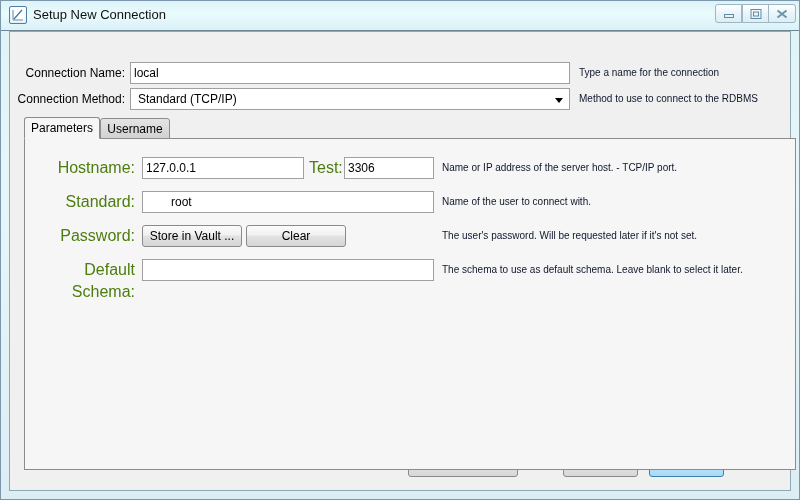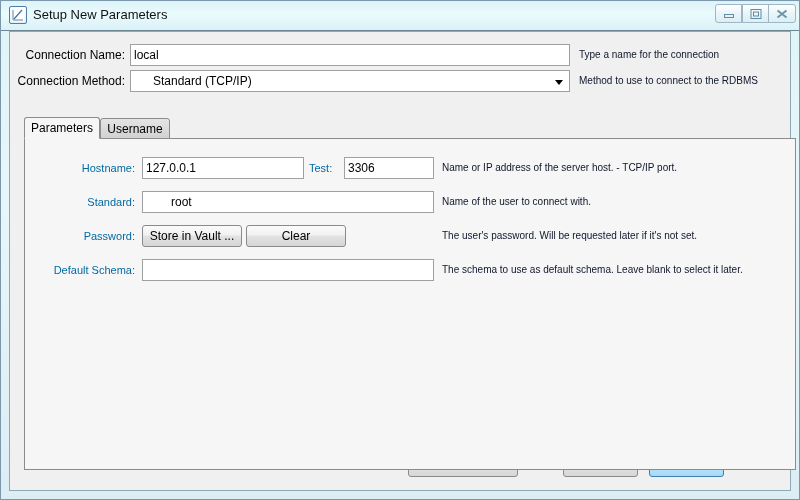--- a/index.html
+++ b/index.html
@@ -44,38 +44,38 @@
   #btn-max{right:30px;}
   #btn-close{right:3px;border-radius:0 3px 3px 0;width:28px;}
   .winbtn svg{position:absolute;left:50%;top:50%;transform:translate(-50%,-50%);}
   
   #content{
     position:absolute;left:8px;top:30px;right:8px;bottom:8px;
     background:#f0f0f0;
     border:1px solid #8fa8b5;
   }
   
-  .toprow{position:absolute;left:0;right:0;height:40px;}
+  .toprow{position:absolute;left:0;right:0;height:40px;margin-top:18px;}
   .toplabel{
     position:absolute;left:0;width:115px;text-align:right;
     line-height:22px;font-size:12px;color:#000;
   }
   .textbox{
     position:absolute;box-sizing:border-box;height:22px;
     border:1px solid #a0a0a0;background:#fff;
     font-family:"Liberation Sans", sans-serif;font-size:12px;color:#000;
     padding:0 3px;line-height:20px;
   }
   .hint{
     position:absolute;line-height:22px;font-size:10px;color:#0f172a;white-space:nowrap;
   }
   .combo{
     position:absolute;box-sizing:border-box;height:22px;
     border:1px solid #a0a0a0;background:#fff;
-    font-size:12px;line-height:20px;padding:0 22px 0 22px;color:#000;
+    font-size:12px;line-height:20px;padding:0 22px 0 7px;color:#000;
     overflow:hidden;white-space:nowrap;
   }
   .combo .arrow{
     position:absolute;right:6px;top:9px;width:0;height:0;
     border-left:4px solid transparent;border-right:4px solid transparent;
     border-top:5px solid #000;
   }
   
   #tabstrip{position:absolute;left:14px;top:85px;height:22px;}
   .tab{
@@ -97,21 +97,21 @@
     position:absolute;left:14px;top:106px;width:772px;height:332px;
     box-sizing:border-box;
     background:#f6f6f6;
     border:1px solid #8c8c8c;
     z-index:2;
   }
   
   .prow{position:absolute;left:0;right:0;height:22px;}
   .plabel{
     position:absolute;left:0;width:110px;text-align:right;
-    line-height:22px;font-size:11px;color:#0369a1;
+    line-height:22px;font-size:16px;color:#4d7c0f;
   }
   .btn{
     position:absolute;box-sizing:border-box;height:22px;
     border:1px solid #8a8a8a;border-radius:3px;
     background:linear-gradient(180deg,#fbfbfb 0%,#f1f1f1 45%,#e2e2e2 50%,#d6d6d6 100%);
     font-family:"Liberation Sans", sans-serif;font-size:12px;color:#000;
     text-align:center;line-height:20px;cursor:default;
   }
   
   .bbtn{
@@ -135,21 +135,21 @@
 
     <div id="title-icon">
       <svg width="14" height="14" viewBox="0 0 14 14">
         <rect x="0.5" y="0.5" width="13" height="13" fill="#ffffff" stroke="none"></rect>
         <path d="M2 12 L2 2" stroke="#5b86a8" stroke-width="1" fill="none"></path>
         <path d="M2 12 L12 12" stroke="#5b86a8" stroke-width="1" fill="none"></path>
         <path d="M3 11 L11 2" stroke="#44729a" stroke-width="1.2" fill="none"></path>
       </svg>
     </div>
 
-    <div id="title-text">Setup New Parameters</div>
+    <div id="title-text">Setup New Connection</div>
 
     <div class="winbtn" id="btn-min">
       <svg width="13" height="9" viewBox="0 0 13 9">
         <rect x="2" y="5" width="9" height="3" fill="none" stroke="#5f8ca3" stroke-width="1"></rect>
       </svg>
     </div>
 
     <div class="winbtn" id="btn-max">
       <svg width="13" height="11" viewBox="0 0 13 11">
         <rect x="1.5" y="1" width="10" height="9" fill="none" stroke="#5f8ca3" stroke-width="1"></rect>

